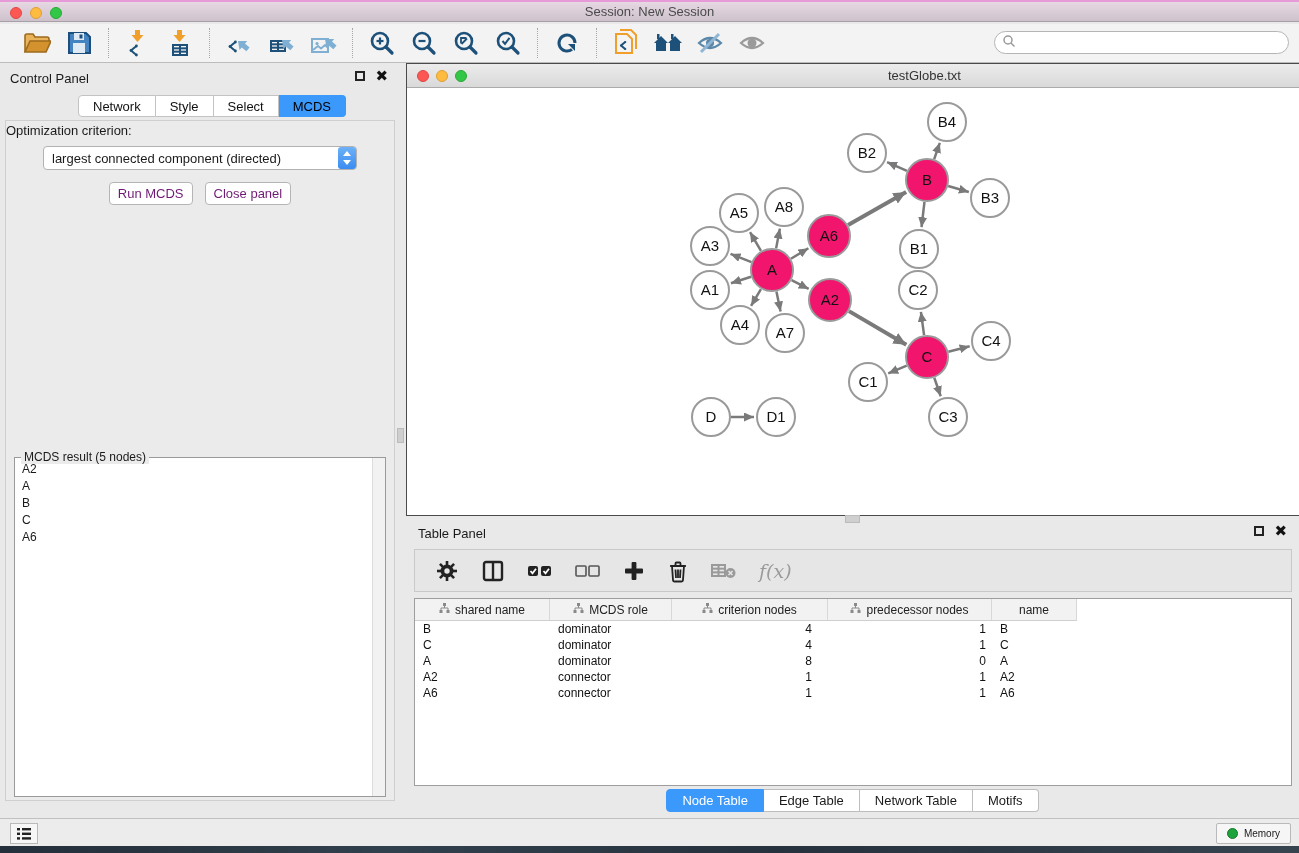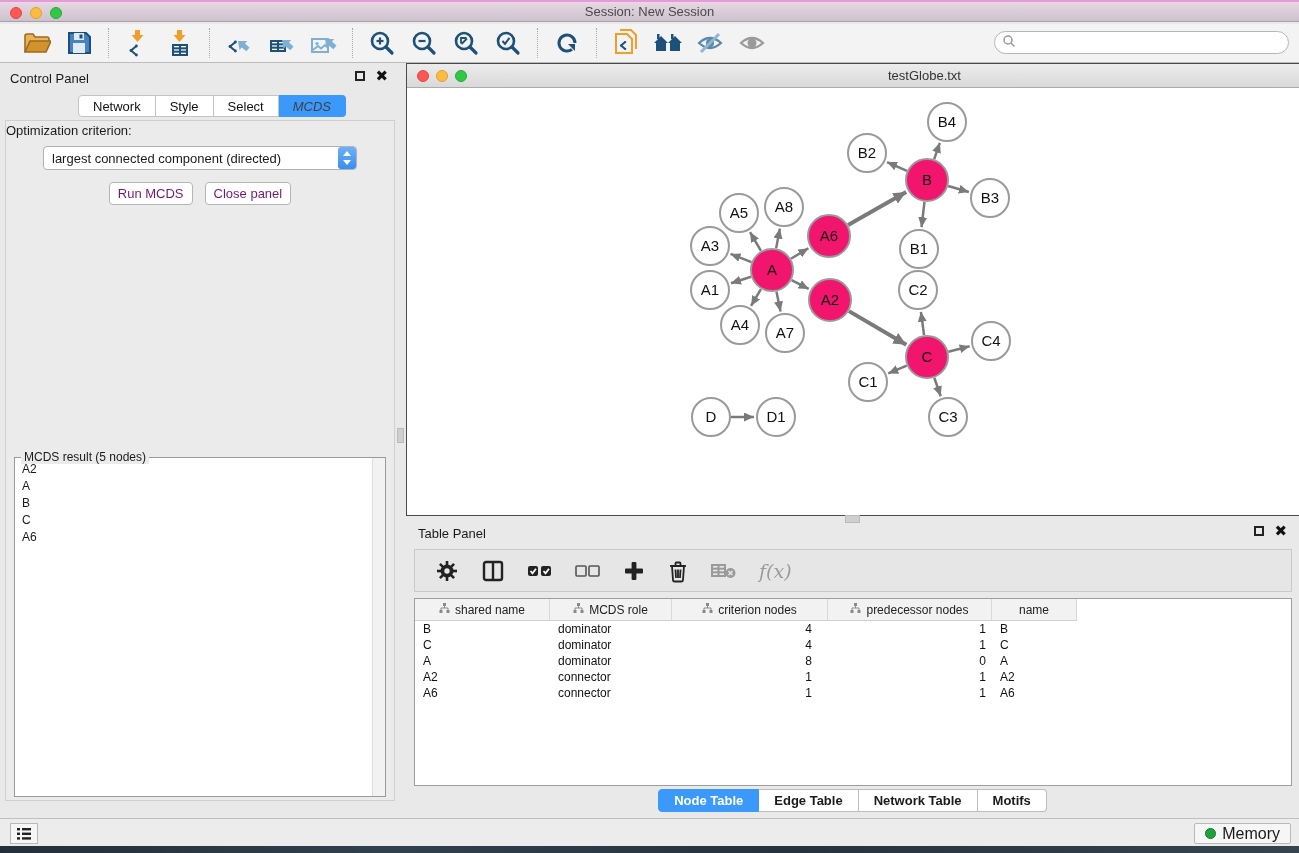--- a/index.html
+++ b/index.html
@@ -34,21 +34,21 @@
   .panel-title { position:absolute; left:10px; top:8px; font-size:13px; color:#1a1a1a; }
   .panel-ctrls { position:absolute; right:12px; top:8px; display:flex; gap:10px; align-items:center; }
   .float-icon { width:10px; height:10px; border:2px solid #222; }
   .close-icon { font-size:15px; font-weight:bold; color:#111; line-height:10px; cursor:pointer; }
 
   .cp-tabs { position:absolute; left:78px; top:32px; display:flex; }
   .cp-tab { height:22px; font-size:13px; background:#fff; border:1px solid #c3c3c3; border-left:none;
     display:flex; align-items:center; justify-content:center; padding:0 14px; cursor:pointer; color:#111; }
   .cp-tab:first-child { border-left:1px solid #c3c3c3; border-radius:4px 0 0 4px; }
   .cp-tab:last-child { border-radius:0 4px 4px 0; }
-  .cp-tab.active { background:#3b99fc; border-color:#3b99fc; color:#404040;font-style:italic; }
+  .cp-tab.active { background:#3b99fc; border-color:#3b99fc; color:#000000; }
 
   .cp-body { position:absolute; left:5px; top:57px; width:390px; height:681px; background:#ebebeb; border:1px solid #cfcfcf; }
   .opt-label { text-align:left; margin-top:2px; font-size:13px; }
   .select-box { position:relative; margin:8px auto 0; width:314px; height:24px; background:#fff;
     border:1px solid #b2b2b2; border-radius:4px; display:flex; align-items:center; cursor:pointer; }
   .select-value { font-size:13px; padding-left:8px; flex:1; white-space:nowrap; overflow:hidden; }
   .select-stepper { width:18px; height:22px; margin-right:0px; border-radius:3px;
     background:linear-gradient(#6db1f7,#3a8cf0); display:flex; flex-direction:column; align-items:center; justify-content:center; gap:2px; }
   .select-stepper svg { display:block; }
   .cp-buttons { display:flex; justify-content:center; gap:12px; margin-top:12px; }
@@ -91,31 +91,31 @@
   .dt-th { background:#f2f2f2; border-right:1px solid #d8d8d8; border-bottom:1px solid #cfcfcf;
     display:flex; align-items:center; justify-content:center; gap:5px; font-size:12px; color:#222; }
   .dt-row { display:flex; height:16px; }
   .dt-td { font-size:12px; padding-left:8px; white-space:nowrap; overflow:hidden; color:#111; display:flex; align-items:center;}
   .dt-td.num { justify-content:flex-end; padding-right:16px; padding-left:0; }
   .dt-td.num.tight { padding-right:6px; }
   .col-0{width:135px;} .col-1{width:122px;} .col-2{width:156px;} .col-3{width:164px;} .col-4{width:85px;}
 
   .tp-tabs { position:absolute; left:0; right:0; top:266px; display:flex; justify-content:center; }
   .tp-tab { height:23px; font-size:13px; background:#fff; border:1px solid #bdbdbd; border-left:none;
-    display:flex; align-items:center; padding:0 15px; cursor:pointer;font-weight:bold; }
+    display:flex; align-items:center; padding:0 15px; cursor:pointer; }
   .tp-tab:first-child { border-left:1px solid #bdbdbd; border-radius:4px 0 0 4px; }
   .tp-tab:last-child { border-radius:0 4px 4px 0; }
   .tp-tab.active { background:#3b99fc; border-color:#3b99fc; color:#fff; }
 
   
   .status-bar { position:absolute; left:0; top:818px; width:1299px; height:28px; background:#ececec; border-top:1px solid #c0c0c0; }
   .list-btn { position:absolute; left:10px; top:4px; width:28px; height:21px; background:#f6f6f6; border:1px solid #b9b9b9;
     display:flex; align-items:center; justify-content:center; cursor:pointer; }
   .memory-btn { position:absolute; right:8px; top:4px; height:21px; background:#f6f6f6; border:1px solid #b9b9b9;
-    display:flex; align-items:center; gap:6px; padding:0 10px; font-size:16px; cursor:pointer; border-radius:2px;}
+    display:flex; align-items:center; gap:6px; padding:0 10px; font-size:10px; cursor:pointer; border-radius:2px;}
   .mem-dot { width:11px; height:11px; border-radius:50%; background:#1ea23a; border:1px solid #157a2a; }
   .wallpaper { position:absolute; left:0; top:846px; width:1299px; height:7px;
     background:linear-gradient(90deg,#232f3a,#31404d 30%,#26323e 60%,#36444f); }
 </style>
 </head>
 <body>
 
 <div class="titlebar">
   <div class="lights">
     <div class="light red"></div>

